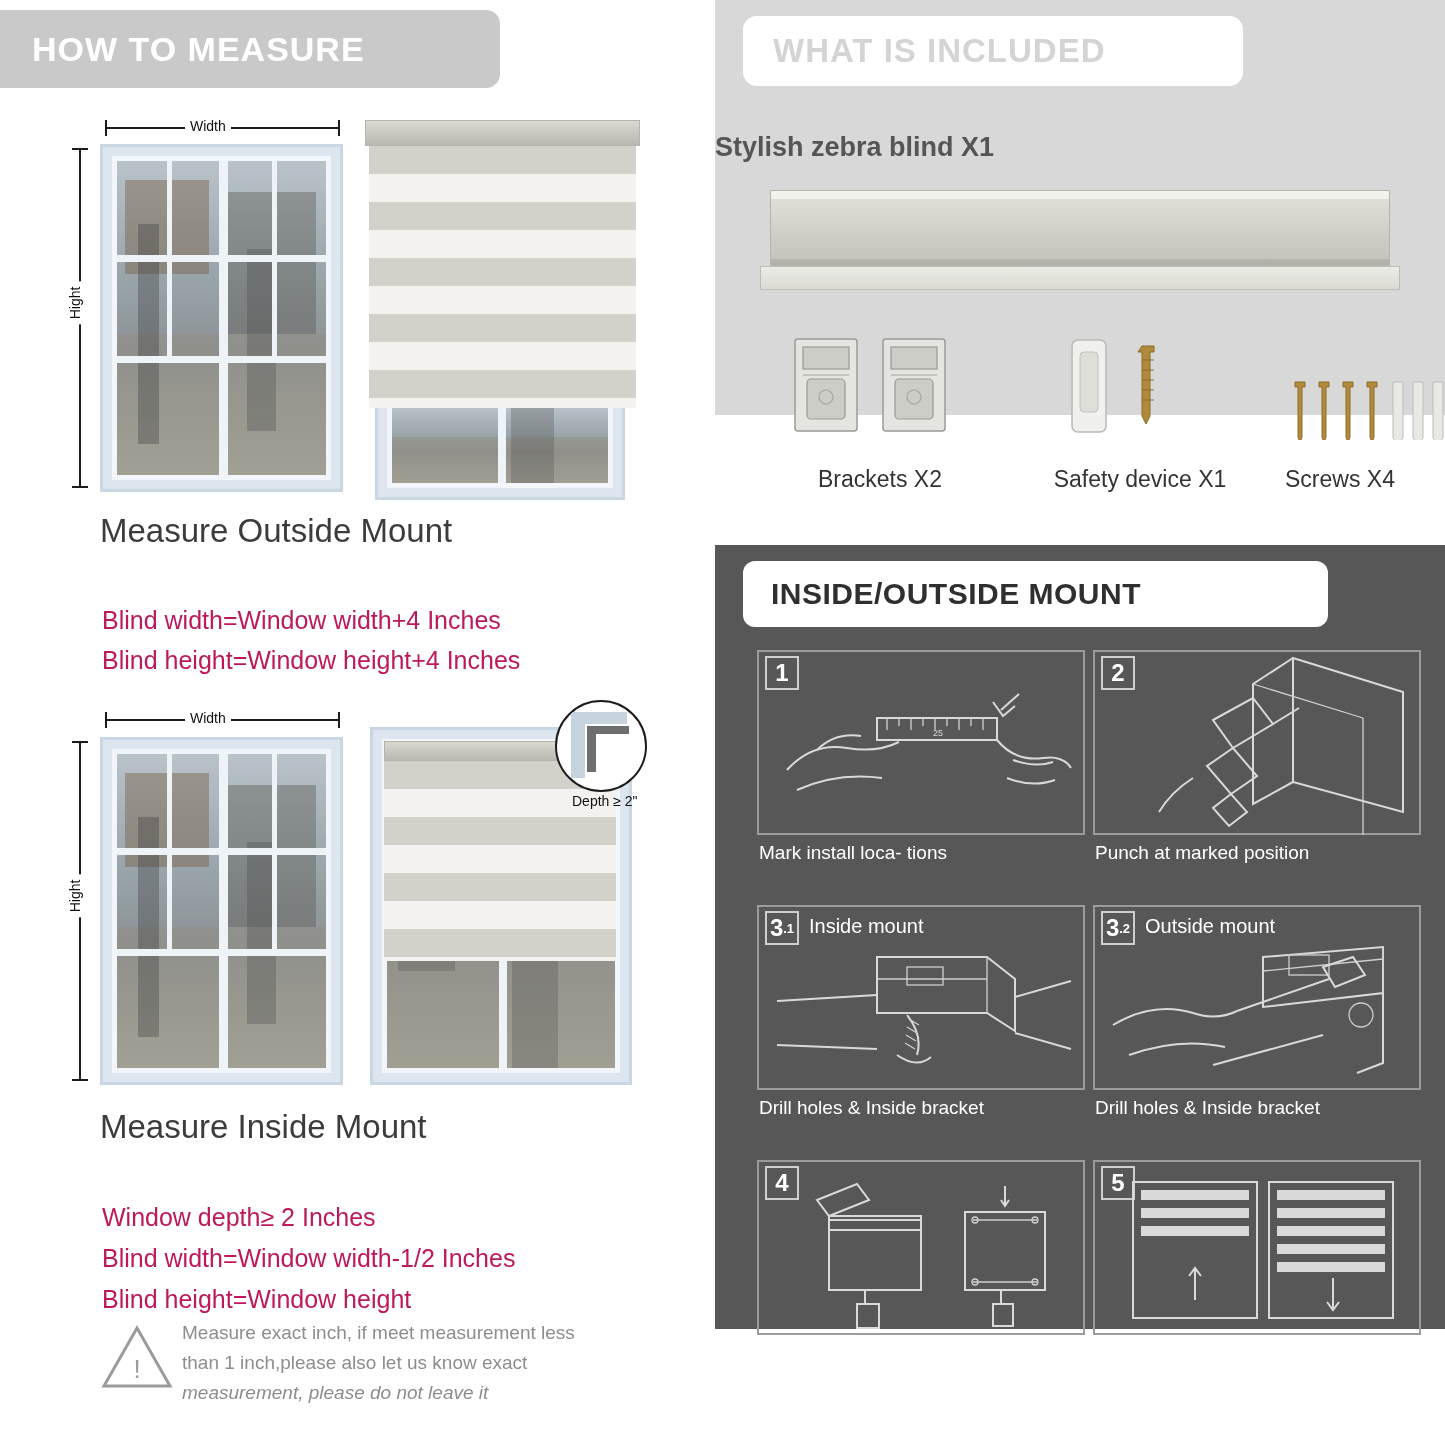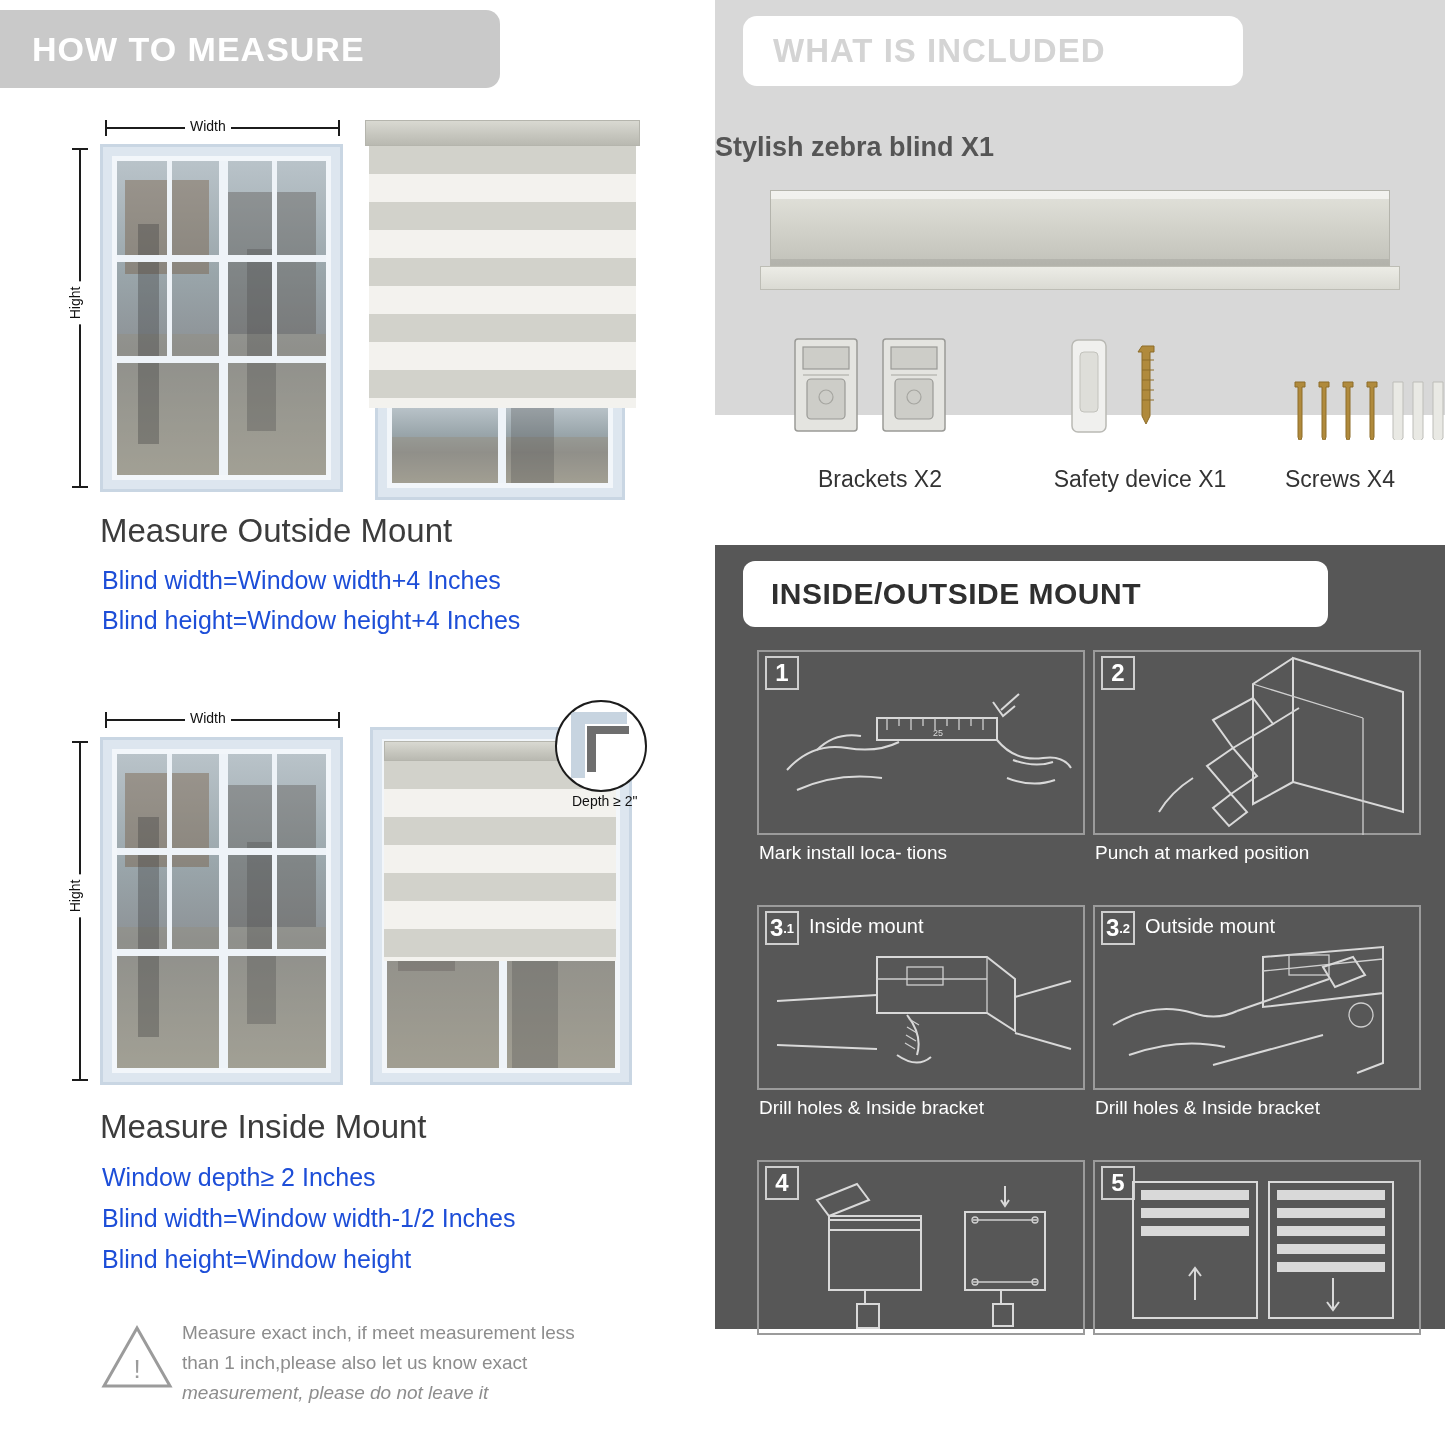--- a/index.html
+++ b/index.html
@@ -24,21 +24,21 @@
   .mullion-h{position:absolute;background:#eef3f8;}
 
   .bldfig{position:absolute;}
   .zebra{position:absolute;overflow:hidden;}
   .zrow{height:28px;}
   .zrow.a{background:#d2d2cb;}
   .zrow.b{background:#f3f2ee;}
   .headrail{position:absolute;background:linear-gradient(180deg,#d9d9d2 0%,#c7c7bf 55%,#b9b9b1 100%);border:1px solid #b5b5ad;box-sizing:border-box;}
 
   .sec-title{position:absolute;font-size:33px;color:#3c3c3c;font-weight:normal;}
-  .sec-line{position:absolute;font-size:25px;color:#1d4ed8;}
+  .sec-line{position:absolute;font-size:25px;color:#be185d;margin-top:40px;}
 
   .zoomcircle{position:absolute;border:2px solid #1c1c1c;border-radius:50%;background:#fff;overflow:hidden;}
   .depth-label{position:absolute;font-size:14px;color:#111;}
 
   .warnbox{position:absolute;}
   .warn-t{position:absolute;font-size:19px;color:#8d8d8d;line-height:30px;}
 
   
   .rtop{position:absolute;left:715px;top:0;width:730px;height:415px;background:#d8d8d8;}
   .whitecard{position:absolute;left:28px;top:16px;width:500px;height:70px;background:#ffffff;border-radius:14px;}

